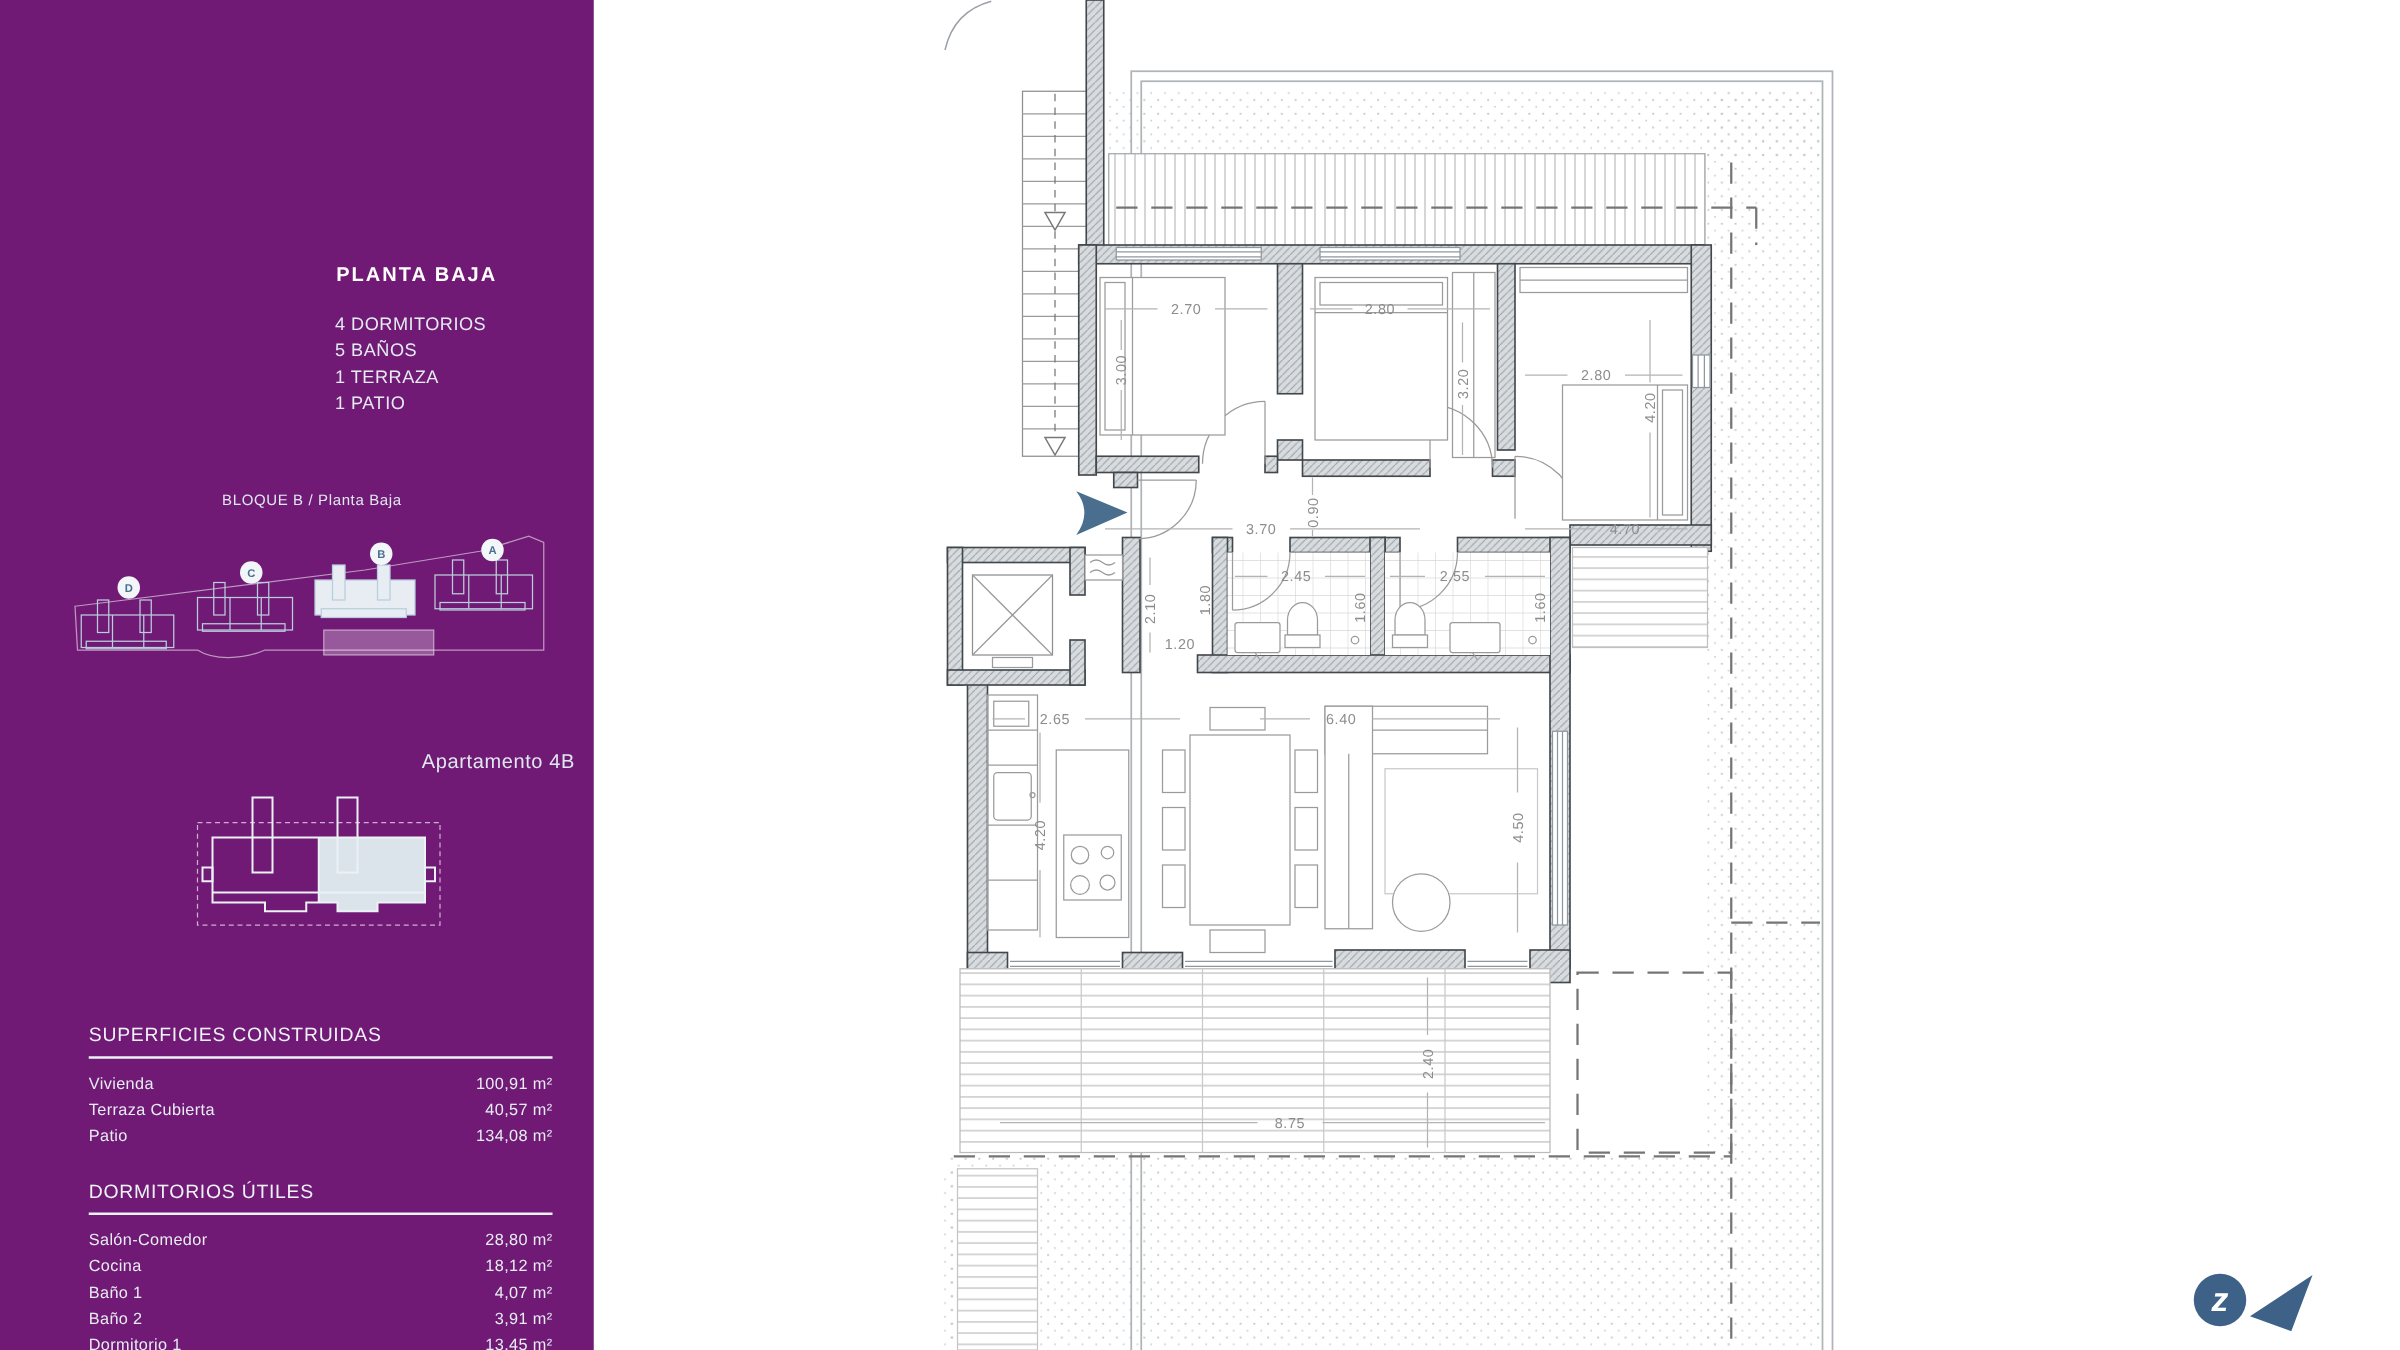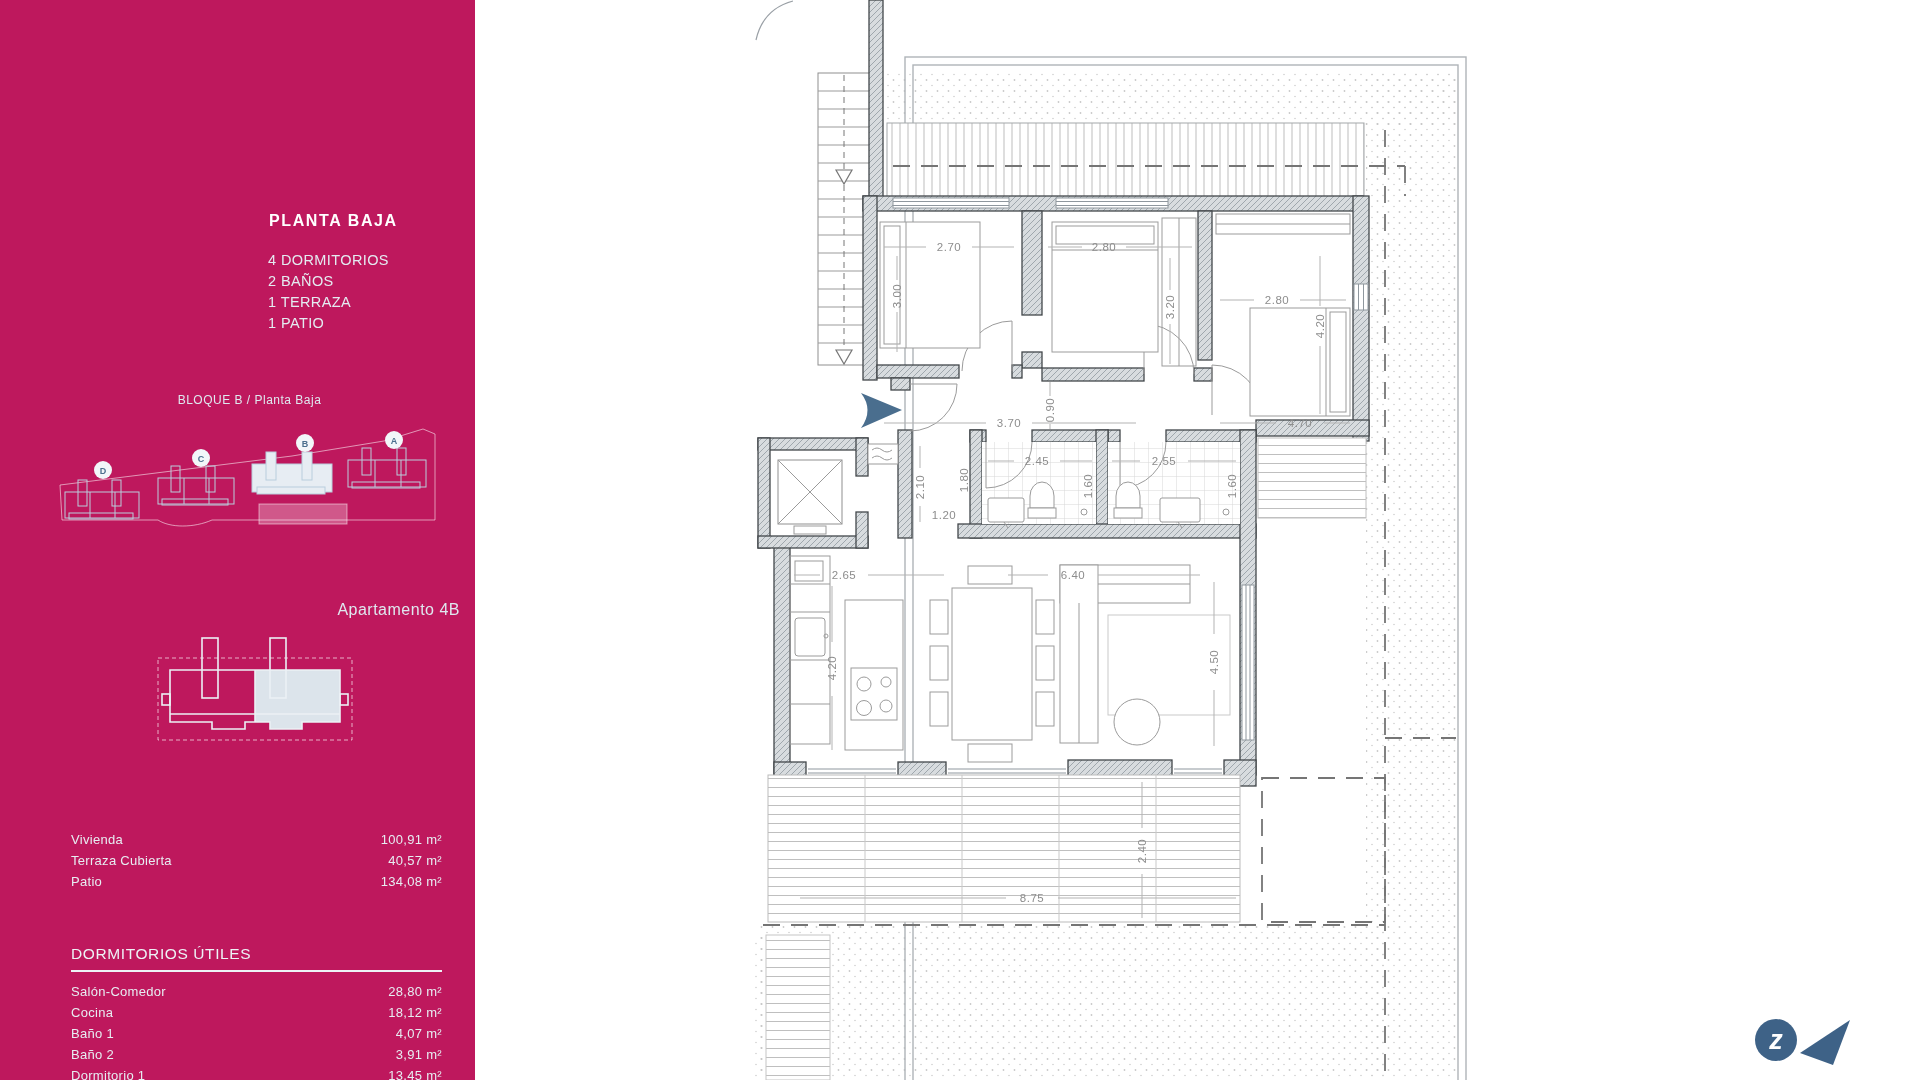--- a/index.html
+++ b/index.html
@@ -1,19 +1,19 @@
 <!DOCTYPE html>
 <html><head>
 <meta charset="utf-8">
 <style>
   html,body{margin:0;padding:0;background:#fff;}
   body{width:1920px;height:1080px;overflow:hidden;position:relative;
        font-family:"Liberation Sans",sans-serif;-webkit-font-smoothing:antialiased;}
   
-  .sidebar{position:absolute;left:0;top:0;width:475px;height:1080px;background:#be185d;color:#E9EFF4;}
+  .sidebar{position:absolute;left:0;top:0;width:475px;height:1080px;background:#701a75;color:#E9EFF4;}
   .s-title{position:absolute;left:269px;top:212px;font-size:16px;font-weight:bold;
            letter-spacing:1.6px;color:#FFFFFF;}
   .features{position:absolute;left:268px;top:250px;margin:0;padding:0;list-style:none;
             font-size:14.5px;line-height:21px;letter-spacing:.4px;color:#E4EBF1;}
   .block-label{position:absolute;left:52px;top:393px;width:395px;text-align:center;
                font-size:12px;letter-spacing:.5px;color:#DFE8EF;}
   .site-svg{position:absolute;left:52px;top:422px;}
   .apt-label{position:absolute;left:56px;top:601px;width:404px;text-align:right;
              font-size:16px;letter-spacing:.5px;color:#DFE8EF;}
   .apt-svg{position:absolute;left:150px;top:626px;}
@@ -38,21 +38,21 @@
   .logo-z{font-size:27px;font-weight:bold;font-style:italic;fill:#FFFFFF;}
 </style>
 </head>
 <body>
 
 <div class="sidebar">
   <div class="s-title">PLANTA BAJA</div>
 
   <ul class="features">
     <li>4 DORMITORIOS</li>
-    <li>2 BAÑOS</li>
+    <li>5 BAÑOS</li>
     <li>1 TERRAZA</li>
     <li>1 PATIO</li>
   </ul>
 
   <div class="block-label">BLOQUE B / Planta Baja</div>
 
   <svg class="site-svg" width="395" height="125" viewBox="0 0 395 125">
     <g stroke="rgba(255,255,255,0.55)" fill="none" stroke-width="1">
       <path d="M 8 63 L 240 34 L 332 19 L 371 7 L 383 12 L 383 98 L 160 98 C 142 106 118 106 106 98 L 10 98 Z"></path>
     </g>
@@ -116,20 +116,21 @@
       <rect x="52" y="12" width="16" height="60"></rect>
       <rect x="120" y="12" width="16" height="60"></rect>
       <line x1="105" y1="44" x2="105" y2="96"></line>
       <rect x="12" y="68" width="8" height="11"></rect>
       <rect x="190" y="68" width="8" height="11"></rect>
       <line x1="20" y1="88" x2="190" y2="88"></line>
     </g>
   </svg>
 
   <div class="surf surf-built">
+    <h3>SUPERFICIES CONSTRUIDAS</h3>
     <div class="rows">
       <div class="srow">
         <span>Vivienda</span>
         <span>100,91 m²</span>
       </div>
       <div class="srow">
         <span>Terraza Cubierta</span>
         <span>40,57 m²</span>
       </div>
       <div class="srow">

